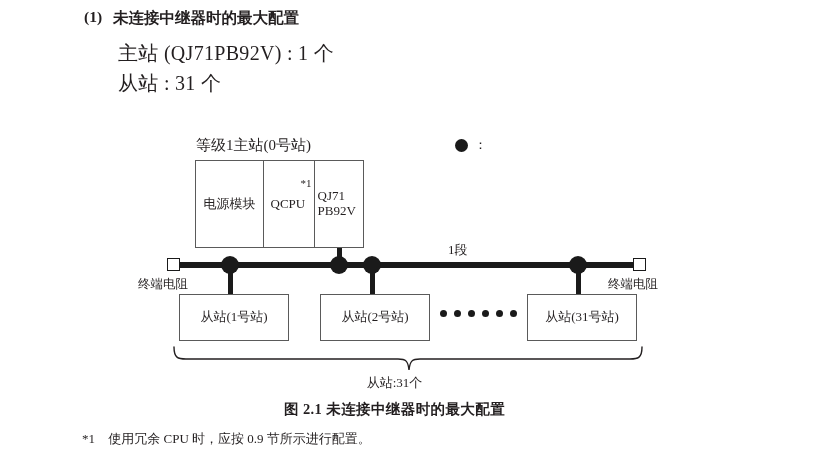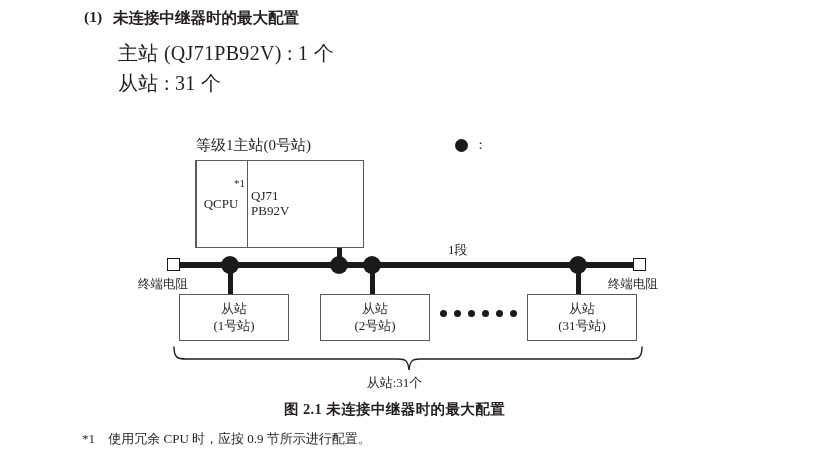--- a/index.html
+++ b/index.html
@@ -110,21 +110,21 @@
   .node-stub{
     width:5px;background:#1a1a1a;
   }
 
   
   .slave-box{
     width:110px;height:47px;
     border:1.4px solid #5a5a5a;
     box-sizing:border-box;
     background:#fff;
-    display:flex;flex-direction:column;
+    display:flex;
     align-items:center;justify-content:center;
     font-size:13px;line-height:1.25;
     top:294px;
   }
   #slave-1{left:179px;}
   #slave-2{left:320px;}
   #slave-n{left:527px;}
 
   #ellipsis-dots{
     left:440px;top:310px;
@@ -168,20 +168,23 @@
 <div class="abs sub-line" id="sub-slave">从站 : 31 个</div>
 
 <div class="abs" id="legend">
   <span class="dot"></span>
   <span>：</span>
 </div>
 
 <div class="abs" id="master-label">等级1主站(0号站)</div>
 
 <div class="abs" id="master-rack">
+  <div class="slot slot-power">
+    <span>电源模块</span>
+  </div>
   <div class="slot slot-cpu">
     <span class="cpu-text">QCPU</span>
     <span class="cpu-note">*1</span>
   </div>
   <div class="slot slot-net">
     <span class="net-text">
       <span>QJ71</span><br>
       <span>PB92V</span>
     </span>
   </div>

